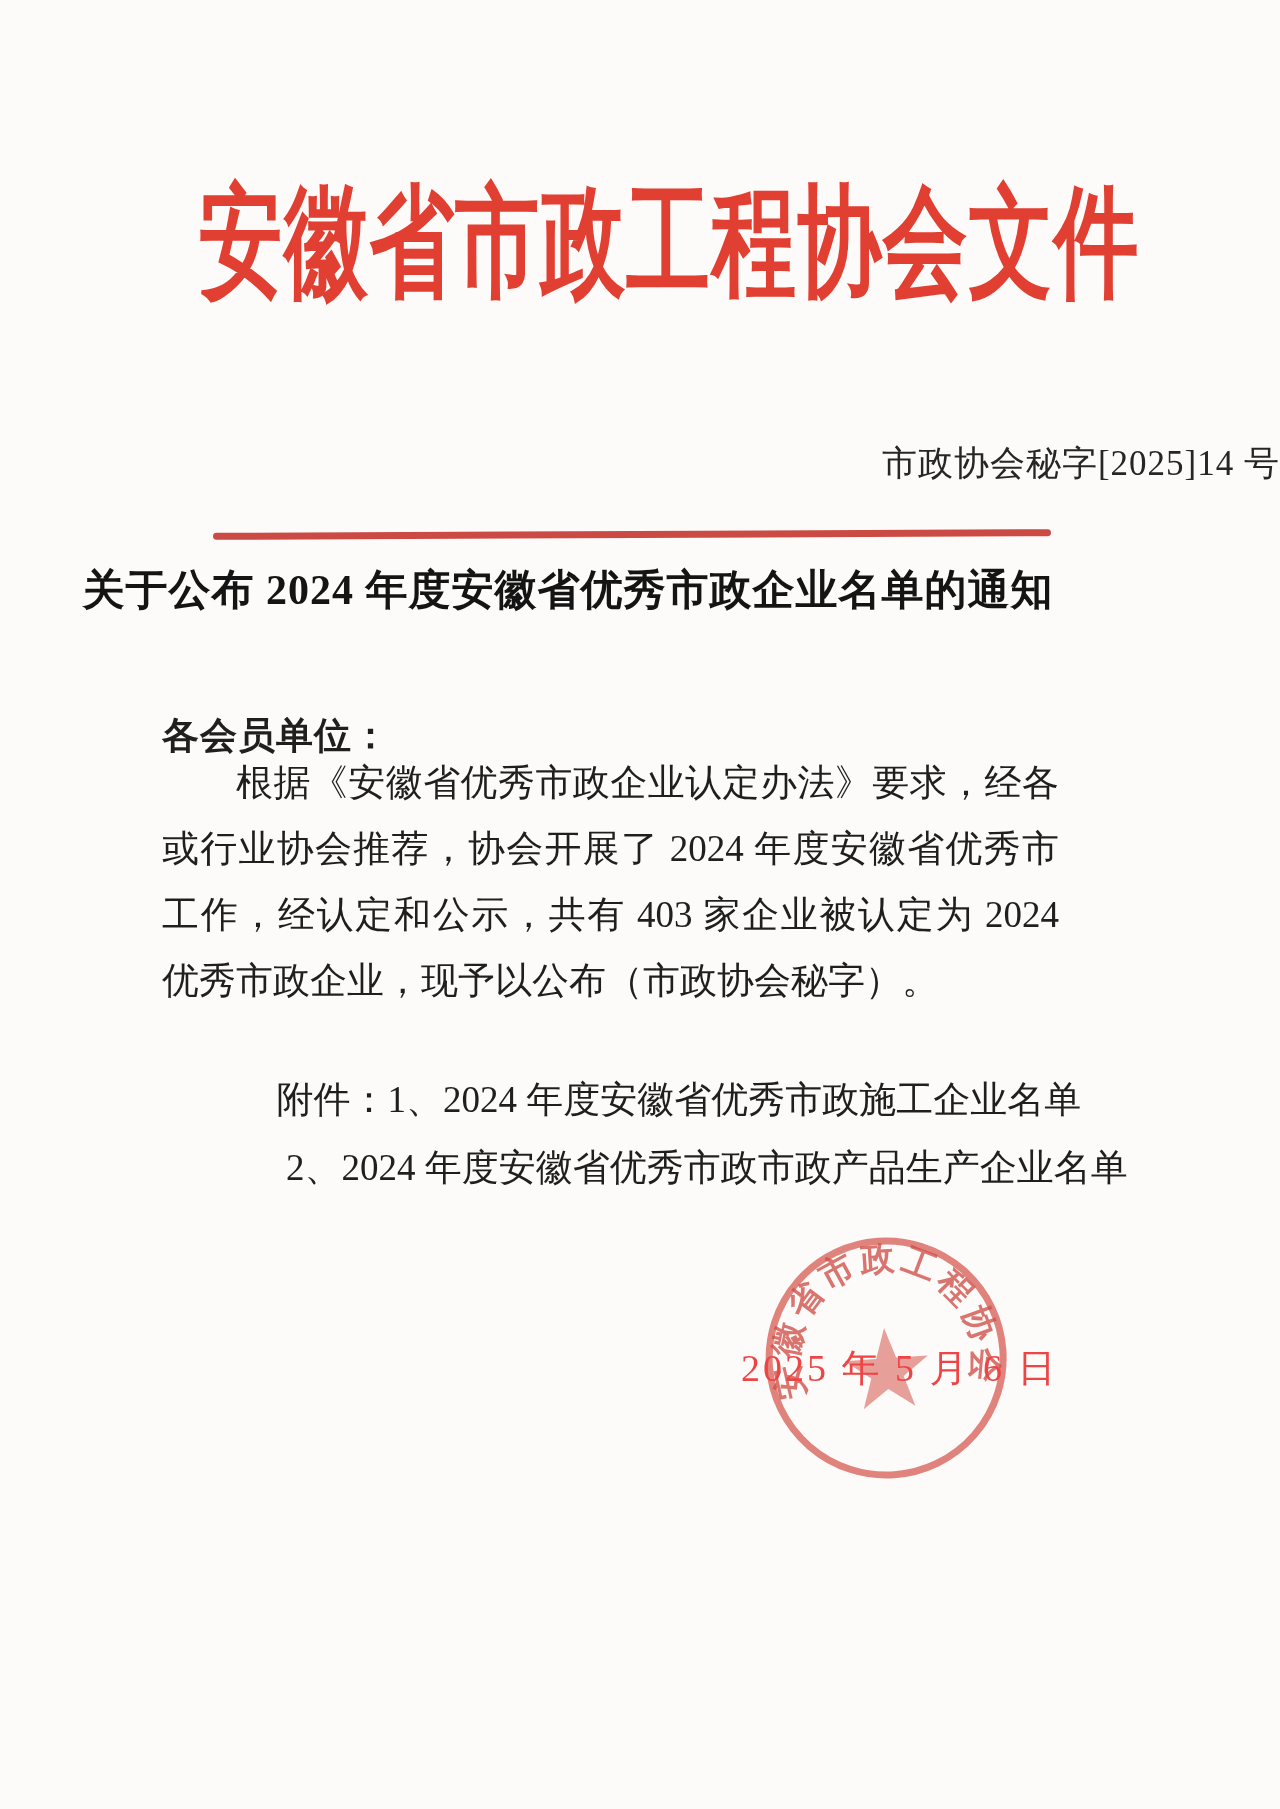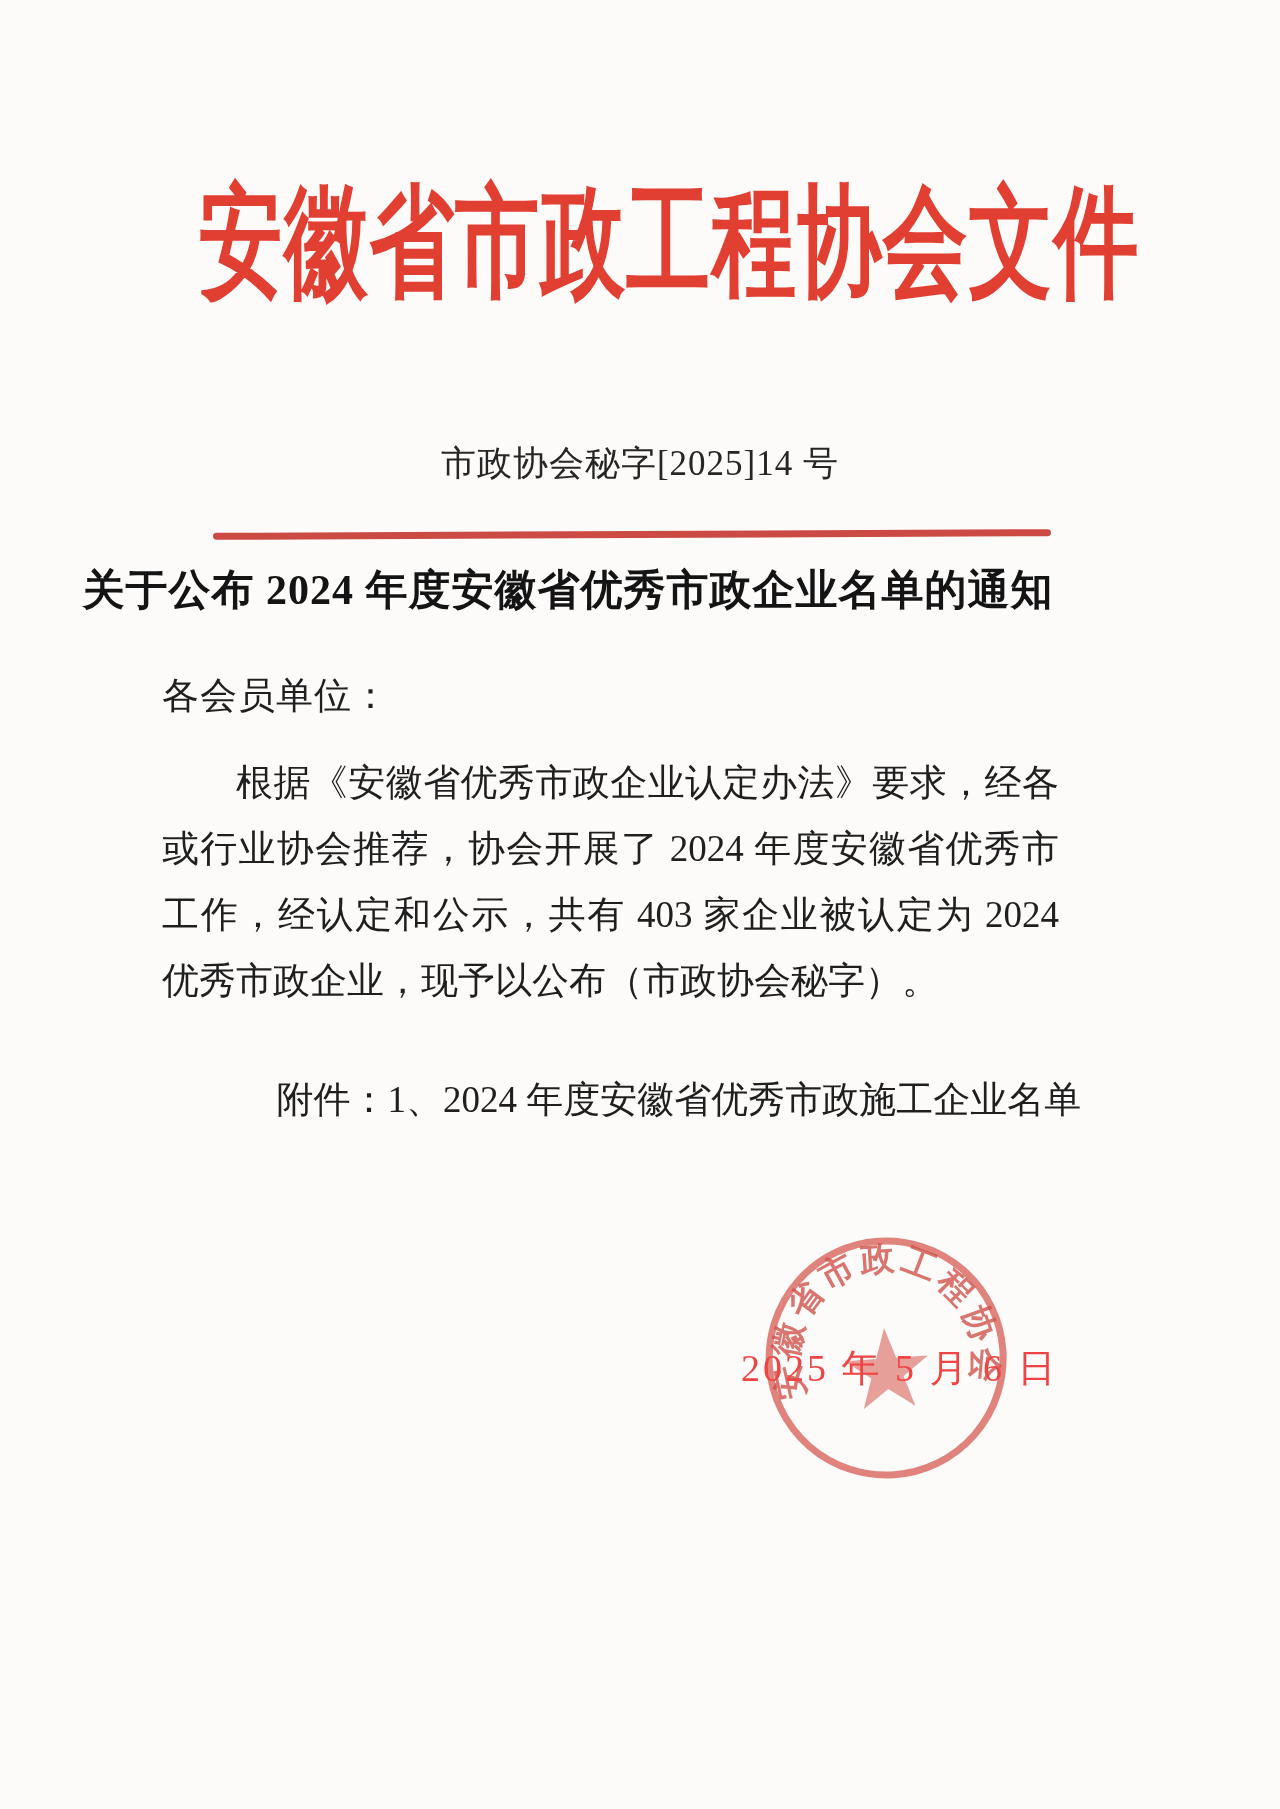--- a/index.html
+++ b/index.html
@@ -18,44 +18,45 @@
     text-align:center;
     font-size:122px;line-height:150px;font-weight:bold;
     white-space:nowrap;
     transform:scaleX(0.69);
     transform-origin:50% 50%;
     letter-spacing:2px;
   }
 
   .doc-number{
     position:absolute;top:440px;left:0;width:1280px;
-    text-align:center;
+    text-align:right;
     font-size:35px;line-height:48px;
     color:#262626;
     letter-spacing:1px;
   }
 
   .red-line{
     position:absolute;top:531px;left:213px;width:838px;height:7px;
     border-radius:4px;
     transform:rotate(-0.25deg);
   }
 
   .doc-title{
     position:absolute;top:561px;left:0;width:1136px;
     text-align:center;
     font-size:42px;line-height:58px;font-weight:bold;
     letter-spacing:1px;
     color:#141414;
   }
 
   .salutation{
-    position:absolute;left:162px;top:672px;
+    position:absolute;left:162px;top:712px;
     font-size:37px;line-height:48px;
     letter-spacing:1px;
+    font-weight:bold;
   }
 
   .para{
     position:absolute;left:162px;top:750px;width:897px;
     font-size:37px;
   }
   .para .line{
     height:66px;line-height:66px;
     white-space:nowrap;
   }
@@ -107,20 +108,21 @@
 
   <div class="para">
     <div class="line fill indent">根据《安徽省优秀市政企业认定办法》要求，经各市主管部门</div>
     <div class="line fill">或行业协会推荐，协会开展了 2024 年度安徽省优秀市政企业认定</div>
     <div class="line fill">工作，经认定和公示，共有 403 家企业被认定为 2024 年度安徽省</div>
     <div class="line">优秀市政企业，现予以公布（市政协会秘字）。</div>
   </div>
 
   <div class="attachments">
     <div class="line first">附件：1、2024 年度安徽省优秀市政施工企业名单</div>
+    <div class="line second">2、2024 年度安徽省优秀市政市政产品生产企业名单</div>
   </div>
 
   <div class="stamp">
     <svg width="264" height="264" viewBox="0 0 264 264">
       <circle cx="132" cy="134" r="117" fill="none" stroke="#d5544c" stroke-width="7" opacity="0.72"></circle>
       <path id="stamp-arc" d="M 50 166 A 88 88 0 1 1 214 166" fill="none"></path>
       <text font-size="34" font-weight="bold" fill="#cf4f48" opacity="0.78" letter-spacing="4" font-family="Liberation Serif, DejaVu Serif, serif">
         <textPath href="#stamp-arc">安徽省市政工程协会</textPath>
       </text>
       <polygon points="132,104 142,134.2 173.8,134.4 148.2,153.3 157.9,183.6 132,165 106.1,183.6 115.8,153.3 90.2,134.4 122,134.2" fill="#d5544c" opacity="0.55"></polygon>

